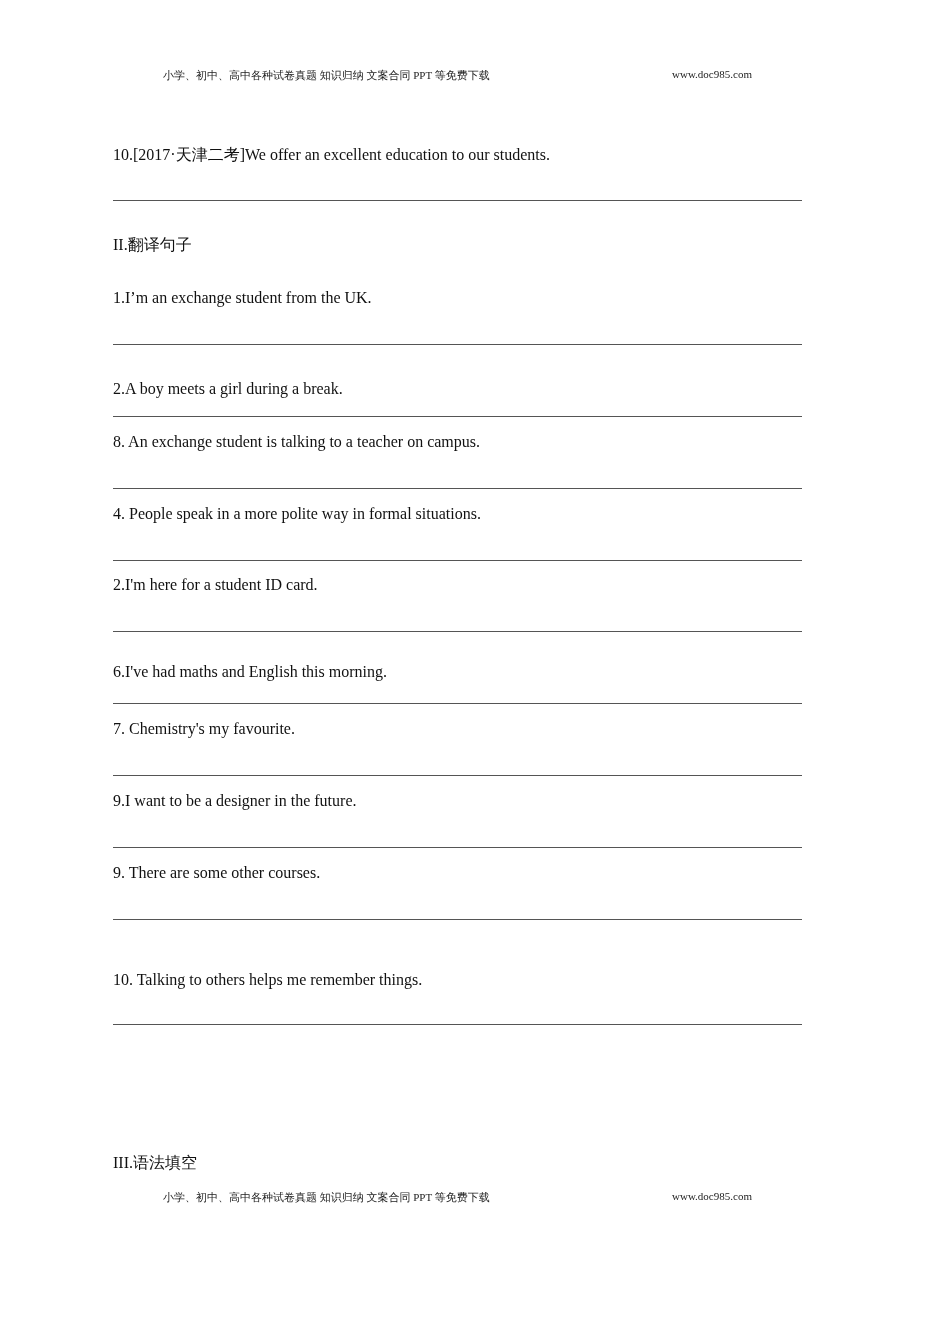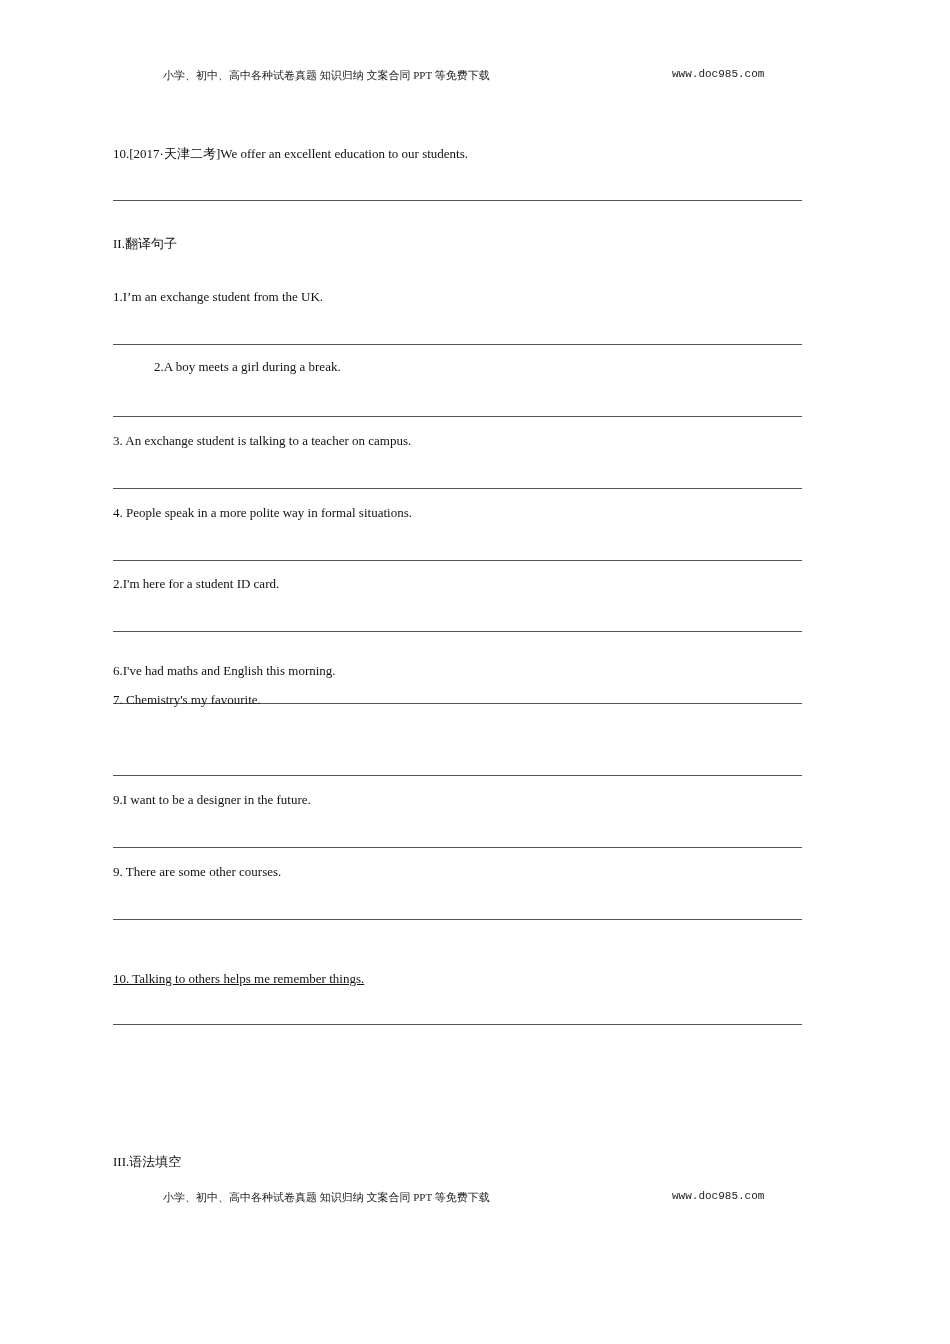--- a/index.html
+++ b/index.html
@@ -22,26 +22,25 @@
       font-size: 11px;
       color: #222;
       white-space: nowrap;
     }
     .header { top: 68px; }
     .footer { top: 1190px; }
     .header .url, .footer .url {
       position: absolute;
       left: 509px;
       top: 0;
-      font-family: Liberation Mono, monospace;
     }
     .line-text {
       position: absolute;
       left: 113px;
-      font-size: 13px;
+      font-size: 16px;
       white-space: nowrap;
       color: #111;
     }
     .answer-line {
       position: absolute;
       left: 113px;
       width: 689px;
       height: 0;
       border-top: 1px solid #555;
     }
@@ -55,45 +54,45 @@
 </div>
 
 <div class="line-text" style="top:145px;">10.[2017·天津二考]We offer an excellent education to our students.</div>
 <div class="answer-line" style="top:200px;"></div>
 
 <div class="line-text" style="top:235px;">II.翻译句子</div>
 
 <div class="line-text" style="top:289px;">1.I’m an exchange student from the UK.</div>
 <div class="answer-line" style="top:344px;"></div>
 
-<div class="line-text" style="top:359px;margin-left:41px;">2.A boy meets a girl during a break.</div>
+<div class="line-text" style="top:380px;">2.A boy meets a girl during a break.</div>
 <div class="answer-line" style="top:416px;"></div>
 
-<div class="line-text" style="top:433px;">3. An exchange student is talking to a teacher on campus.</div>
+<div class="line-text" style="top:433px;">8. An exchange student is talking to a teacher on campus.</div>
 <div class="answer-line" style="top:488px;"></div>
 
 <div class="line-text" style="top:505px;">4. People speak in a more polite way in formal situations.</div>
 <div class="answer-line" style="top:560px;"></div>
 
 <div class="line-text" style="top:576px;">2.I'm here for a student ID card.</div>
 <div class="answer-line" style="top:631px;"></div>
 
 <div class="line-text" style="top:628px;margin-top:35px;">6.I've had maths and English this morning.</div>
 <div class="answer-line" style="top:703px;"></div>
 
-<div class="line-text" style="top:692px;text-align:center;">7. Chemistry's my favourite.</div>
+<div class="line-text" style="top:720px;text-align:center;">7. Chemistry's my favourite.</div>
 <div class="answer-line" style="top:775px;"></div>
 
 <div class="line-text" style="top:792px;">9.I want to be a designer in the future.</div>
 <div class="answer-line" style="top:847px;"></div>
 
 <div class="line-text" style="top:864px;">9. There are some other courses.</div>
 <div class="answer-line" style="top:919px;"></div>
 
-<div class="line-text" style="top:971px;text-decoration:underline;">10. Talking to others helps me remember things.</div>
+<div class="line-text" style="top:971px;">10. Talking to others helps me remember things.</div>
 <div class="answer-line" style="top:1024px;"></div>
 
 <div class="line-text" style="top:1153px;text-align:right;">III.语法填空</div>
 
 <div class="footer">
   <span>小学、初中、高中各种试卷真题  知识归纳  文案合同  PPT 等免费下载</span>
   <span class="url">www.doc985.com</span>
 </div>
 
 </body></html>

